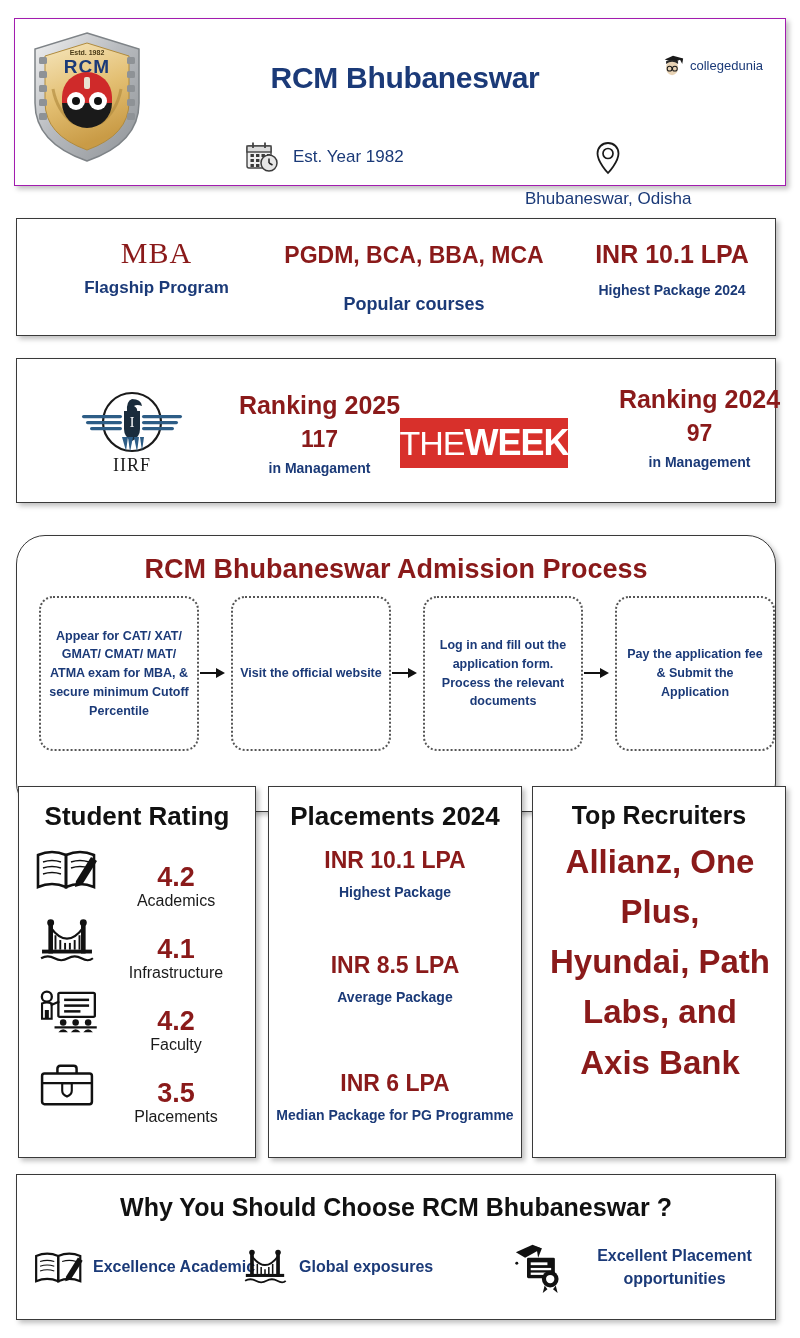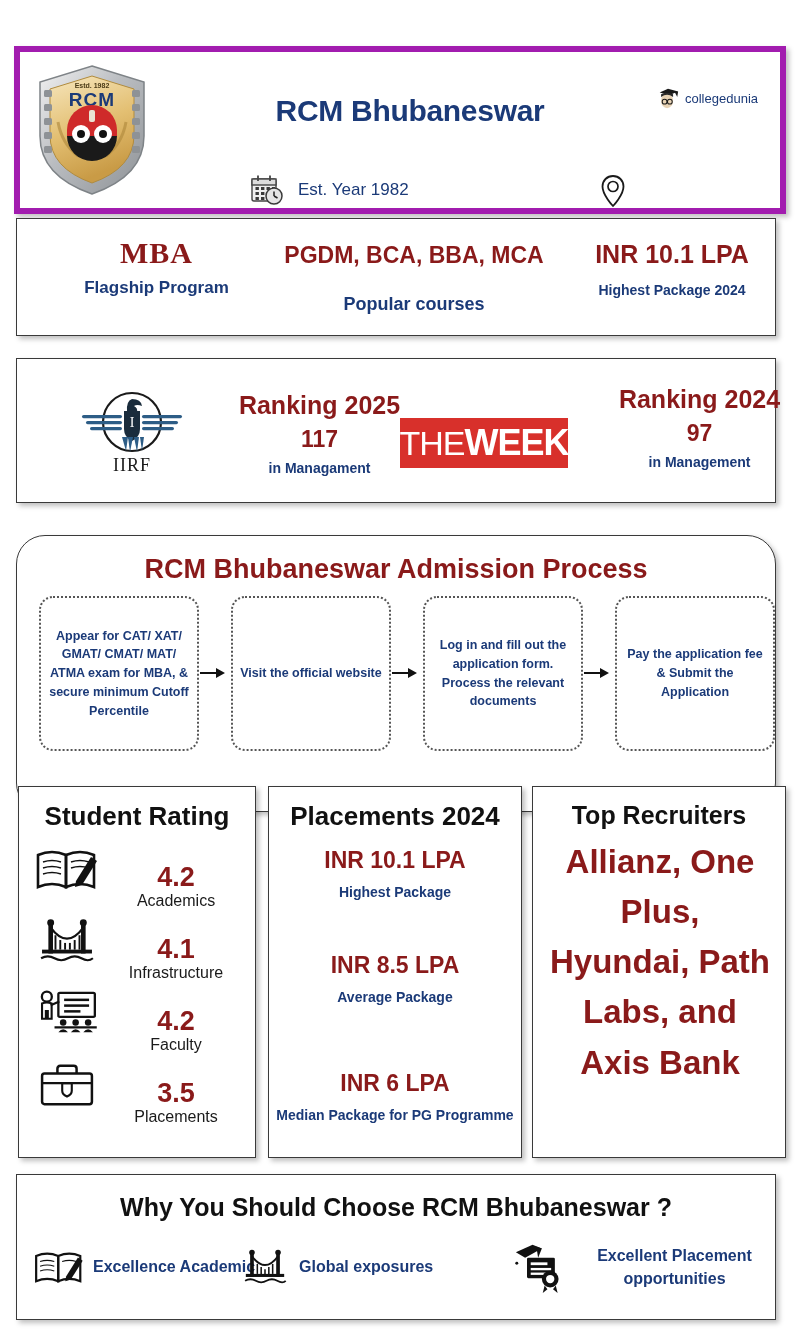--- a/index.html
+++ b/index.html
@@ -12,21 +12,21 @@
   .page { position: relative; width: 800px; height: 1338px; background: #fff; }
 
   .card {
     position: absolute;
     background: #fff;
     border: 1px solid #3a3a3a;
     box-shadow: 3px 3px 5px rgba(0,0,0,0.25);
   }
 
   
-  #header-card { left: 14px; top: 18px; width: 772px; height: 168px; border: 6px solid #a21caf; margin-top: 28px; }
+  #header-card { left: 14px; top: 18px; width: 772px; height: 168px; border: 1px solid #a21caf; }
   #logo-wrap { position: absolute; left: 8px; top: 8px; width: 128px; height: 140px; }
   #college-title {
     position: absolute; left: 170px; top: 42px; width: 440px;
     text-align: center;
     font-size: 30px; font-weight: bold; color: #1b3a78; letter-spacing: -0.3px;
   }
   #cd-badge { position: absolute; right: 6px; top: 30px; width: 118px; height: 32px;
     display: flex; align-items: center; gap: 5px; overflow: hidden; }
   #cd-badge .cd-text { font-size: 13px; color: #1b3a78; font-weight: 500; white-space: nowrap; }
 
@@ -36,21 +36,21 @@
   #meta-loc { left: 360px; top: 4px; flex-direction: column; }
   .meta-text { font-size: 17px; color: #1b3a78; white-space: nowrap; }
 
   
   #facts-card { left: 16px; top: 218px; width: 760px; height: 118px; }
   .fact { position: absolute; text-align: center; }
   .fact .big { font-weight: bold; color: #8a1a1a; line-height: 1.05; }
   .fact .sub { font-weight: bold; color: #1b3a78; line-height: 1.1; }
 
   #fact-mba   { left: 42px;  top: 18px; width: 195px; }
-  #fact-mba .big { font-size: 30px; font-weight: 700; font-family: "Liberation Serif", serif; letter-spacing: 1px; }
+  #fact-mba .big { font-size: 30px; font-weight: 400; font-family: "Liberation Serif", serif; letter-spacing: 1px; }
   #fact-mba .sub { font-size: 17px; margin-top: 10px; }
 
   #fact-courses { left: 247px; top: 24px; width: 300px; }
   #fact-courses .big { font-size: 23px; }
   #fact-courses .sub { font-size: 18px; margin-top: 28px; }
 
   #fact-package { left: 545px; top: 22px; width: 220px; }
   #fact-package .big { font-size: 25px; }
   #fact-package .sub { font-size: 14px; margin-top: 16px; }
 

